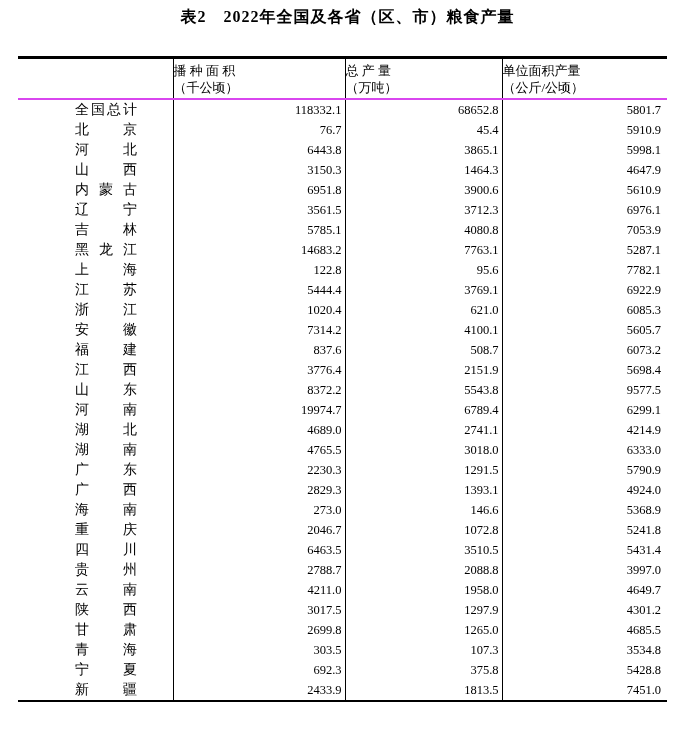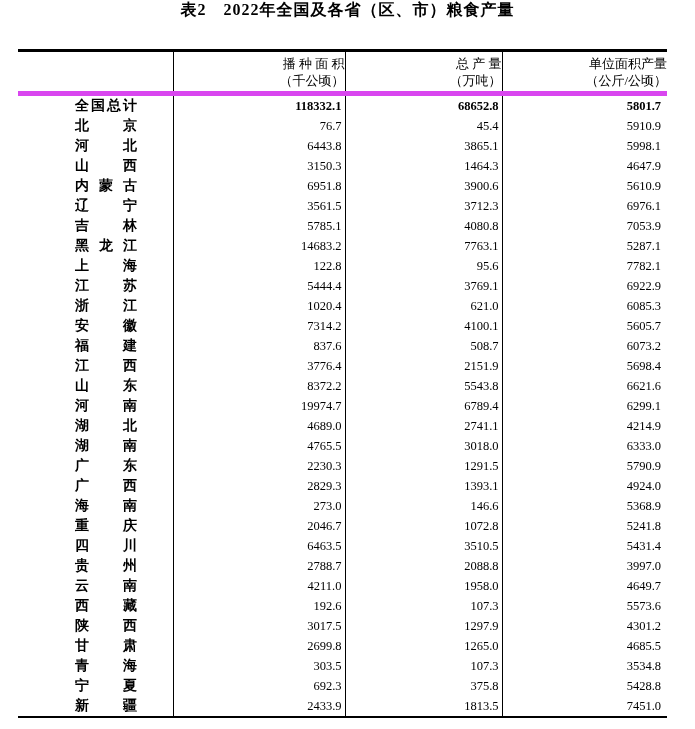--- a/index.html
+++ b/index.html
@@ -6,39 +6,40 @@
   .page {
     position: relative;
     width: 695px;
     height: 729px;
     background: #fff;
     color: #000;
     font-family: "Liberation Serif", "DejaVu Serif", serif;
     overflow: hidden;
   }
   .title {
+    padding-top: 7px;
     text-align: center;
     font-size: 16px;
     font-weight: bold;
     letter-spacing: 1px;
   }
   table.grain-table {
     border-collapse: collapse;
     table-layout: fixed;
     width: 649px;
     margin: 28px 0 0 18px;
     border-top: 3px solid #000;
     border-bottom: 2.5px solid #000;
   }
   .grain-table thead td {
     height: 39px;
-    text-align: right;
+    text-align: left;
     vertical-align: middle;
     font-size: 13px;
-    border-bottom: 5px solid #d946ef;
+    border-bottom: 2px solid #d946ef;
     padding: 0;
     line-height: 17px;
   }
   .grain-table td.vline { border-right: 1px solid #000; }
   .grain-table tbody td {
     height: 19px;
     padding: 0;
     font-size: 12.5px;
     line-height: 19px;
     vertical-align: middle;
@@ -50,23 +51,22 @@
   .grain-table td.yield { padding-right: 6px; }
   .grain-table td.name-cell { padding-left: 57px; }
   .name {
     display: inline-block;
     width: 62px;
     font-size: 14px;
     text-align: justify;
     text-align-last: justify;
     line-height: 19px;
     white-space: nowrap;
-    font-weight: bold;
-  }
-  tr.bold td, tr.bold .name { font-weight: bold; }
+  }
+  tr.bold td, tr.bold .name { font-weight: normal; }
 </style>
 </head>
 <body>
 
 <div class="page">
 
   <div class="title">表2　2022年全国及各省（区、市）粮食产量</div>
 
   <table class="grain-table">
     <colgroup>
@@ -204,21 +204,21 @@
       <td class="num vline">3776.4</td>
       <td class="num vline">2151.9</td>
       <td class="num yield">5698.4</td>
     </tr>
         <tr>
       <td class="name-cell vline">
         <span class="name">山东</span>
       </td>
       <td class="num vline">8372.2</td>
       <td class="num vline">5543.8</td>
-      <td class="num yield">6621.6</td>
+      <td class="num yield">9577.5</td>
     </tr>
         <tr>
       <td class="name-cell vline">
         <span class="name">河南</span>
       </td>
       <td class="num vline">19974.7</td>
       <td class="num vline">6789.4</td>
       <td class="num yield">6299.1</td>
     </tr>
         <tr>
@@ -288,28 +288,20 @@
         <tr>
       <td class="name-cell vline">
         <span class="name">云南</span>
       </td>
       <td class="num vline">4211.0</td>
       <td class="num vline">1958.0</td>
       <td class="num yield">4649.7</td>
     </tr>
         <tr>
       <td class="name-cell vline">
-        <span class="name">西藏</span>
-      </td>
-      <td class="num vline">192.6</td>
-      <td class="num vline">107.3</td>
-      <td class="num yield">5573.6</td>
-    </tr>
-        <tr>
-      <td class="name-cell vline">
         <span class="name">陕西</span>
       </td>
       <td class="num vline">3017.5</td>
       <td class="num vline">1297.9</td>
       <td class="num yield">4301.2</td>
     </tr>
         <tr>
       <td class="name-cell vline">
         <span class="name">甘肃</span>
       </td>

